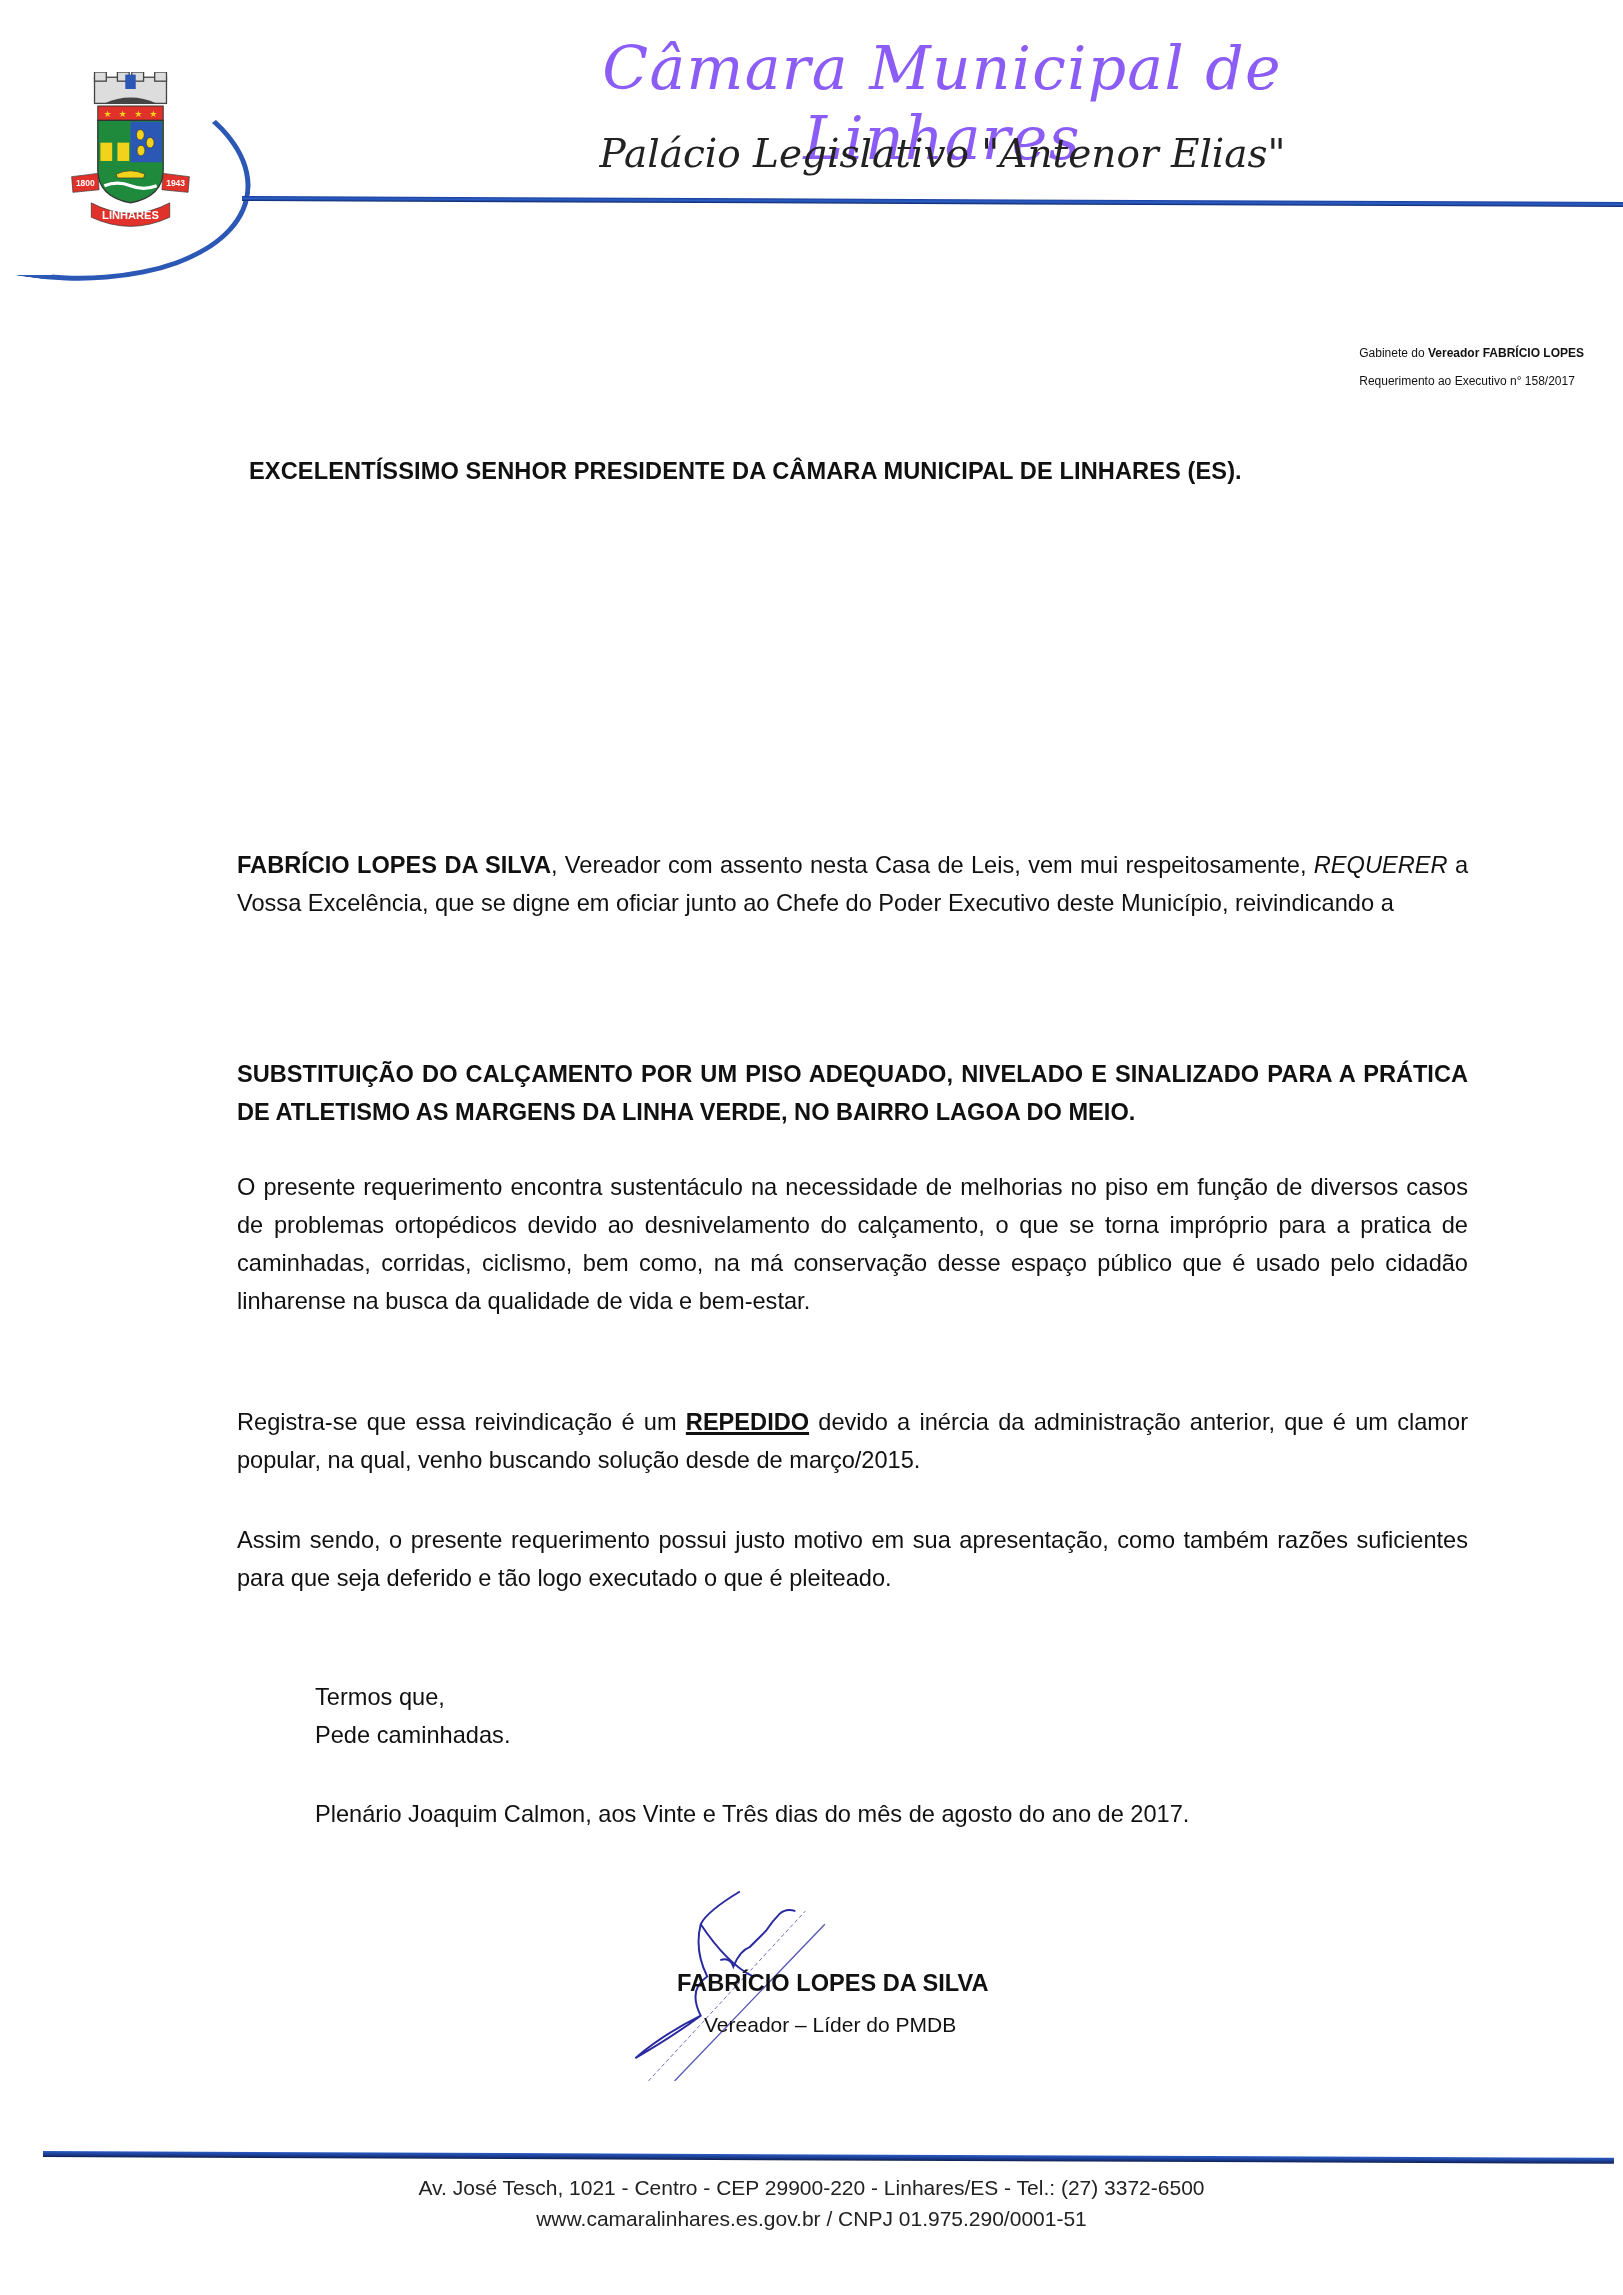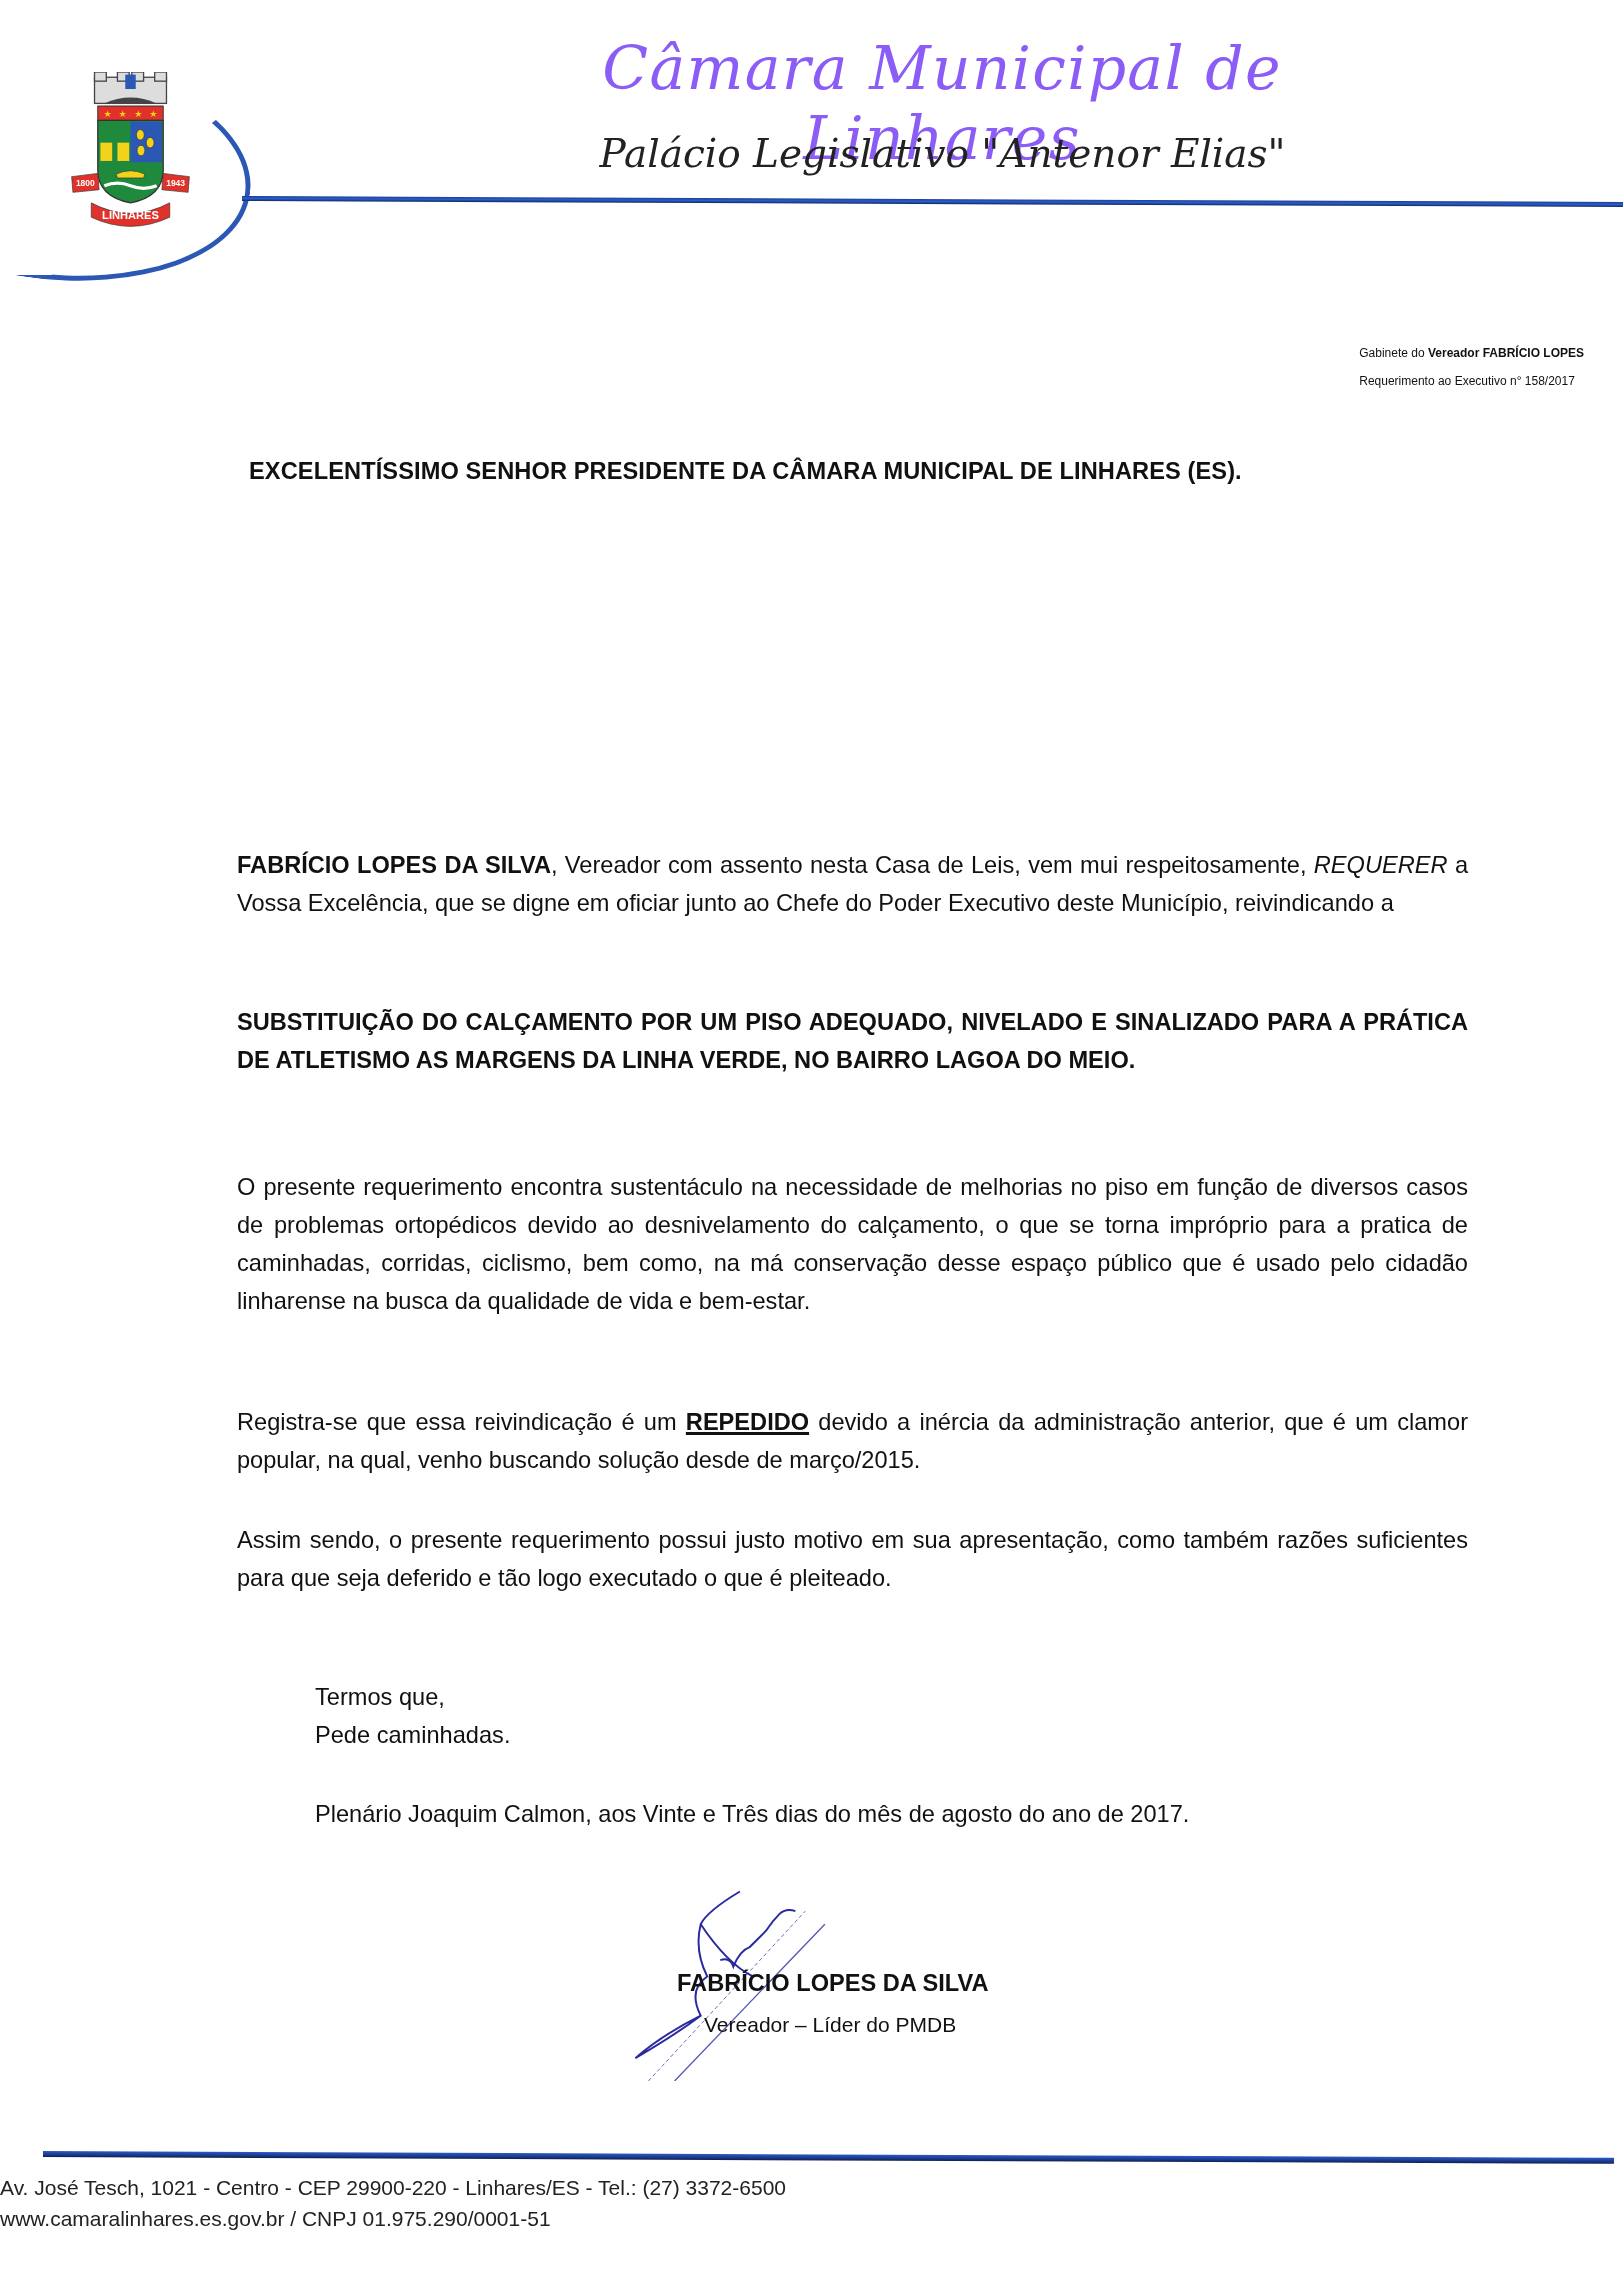--- a/index.html
+++ b/index.html
@@ -25,21 +25,21 @@
   .para u { text-decoration: underline; text-decoration-thickness: 2.6px; }
   .subject { position: absolute; left: 237px; width: 1231px; font-size: 23.6px; line-height: 38px; font-weight: bold; text-align: justify; }
 
   .closing { position: absolute; left: 315px; font-size: 23.6px; line-height: 38px; }
 
   .sig-wrap { position: absolute; left: 609px; top: 1885px; width: 497px; height: 196px; }
   .sig-name { position: absolute; left: 677px; top: 1970px; font-size: 23.6px; font-weight: bold; }
   .sig-role { position: absolute; left: 704px; top: 2013px; font-size: 21px; }
 
   .footer-rule { position: absolute; left: 43px; top: 2151px; width: 1571px; height: 5.9px; background: linear-gradient(180deg, #2a5bc4 0%, #1a3a8e 60%, #0f1f4d 100%); transform: rotate(0.25deg); transform-origin: left center; }
-  .footer { position: absolute; left: 0; width: 1623px; font-size: 21px; color: #222; }
+  .footer { position: absolute; left: 0; width: 1623px; text-align: center; font-size: 21px; color: #222; }
 </style>
 </head>
 <body>
 
 <div class="arc"></div>
 <div class="arc-cover"></div>
 <div class="header-rule"></div>
 
 <svg class="crest" viewBox="0 0 200 240">
 
@@ -84,21 +84,21 @@
 
 <div class="cabinet">
   <div><span>Gabinete do </span><b>Vereador FABRÍCIO LOPES</b></div>
   <div>Requerimento ao Executivo n° 158/2017</div>
 </div>
 
 <div class="addressee">EXCELENTÍSSIMO SENHOR PRESIDENTE DA CÂMARA MUNICIPAL DE LINHARES (ES).</div>
 
 <div class="para" style="top:846px"><b>FABRÍCIO LOPES DA SILVA</b><span>, Vereador com assento nesta Casa de Leis, vem mui respeitosamente, </span><i>REQUERER</i><span> a Vossa Excelência, que se digne em oficiar junto ao Chefe do Poder Executivo deste Município, reivindicando a</span></div>
 
-<div class="subject" style="top:1003px">SUBSTITUIÇÃO DO CALÇAMENTO POR UM PISO ADEQUADO, NIVELADO E SINALIZADO PARA A PRÁTICA DE ATLETISMO AS MARGENS DA LINHA VERDE, NO BAIRRO LAGOA DO MEIO.</div>
+<div class="subject" style="top:1055px">SUBSTITUIÇÃO DO CALÇAMENTO POR UM PISO ADEQUADO, NIVELADO E SINALIZADO PARA A PRÁTICA DE ATLETISMO AS MARGENS DA LINHA VERDE, NO BAIRRO LAGOA DO MEIO.</div>
 
 <div class="para" style="top:1168px">O presente requerimento encontra sustentáculo na necessidade de melhorias no piso em função de diversos casos de problemas ortopédicos devido ao desnivelamento do calçamento, o que se torna impróprio para a pratica de caminhadas, corridas, ciclismo, bem como, na má conservação desse espaço público que é usado pelo cidadão linharense na busca da qualidade de vida e bem-estar.</div>
 
 <div class="para" style="top:1403px"><span>Registra-se que essa reivindicação é um </span><b><u>REPEDIDO</u></b><span> devido a inércia da administração anterior, que é um clamor popular, na qual, venho buscando solução desde de março/2015.</span></div>
 
 <div class="para" style="top:1521px">Assim sendo, o presente requerimento possui justo motivo em sua apresentação, como também razões suficientes para que seja deferido e tão logo executado o que é pleiteado.</div>
 
 <div class="closing" style="top:1678px">Termos que,</div>
 <div class="closing" style="top:1716px">Pede caminhadas.</div>
 <div class="closing" style="top:1795px">Plenário Joaquim Calmon, aos Vinte e Três dias do mês de agosto do ano de 2017.</div>

